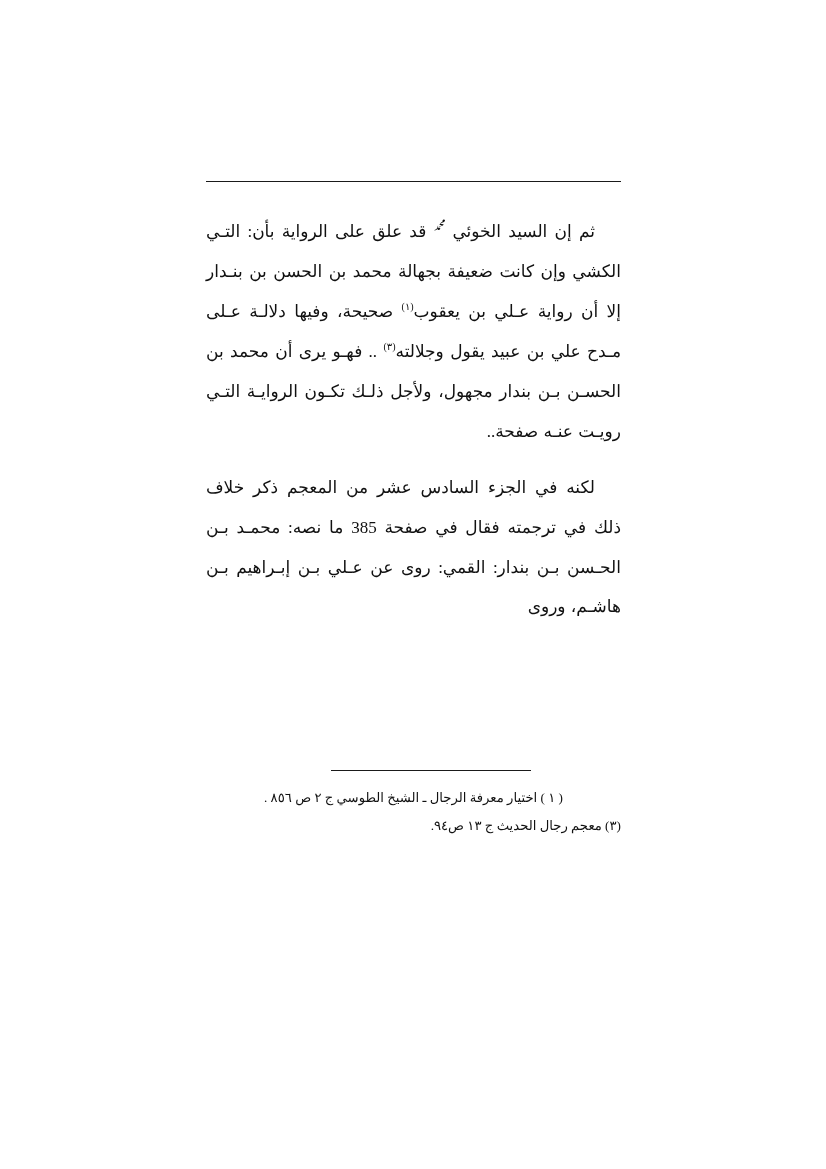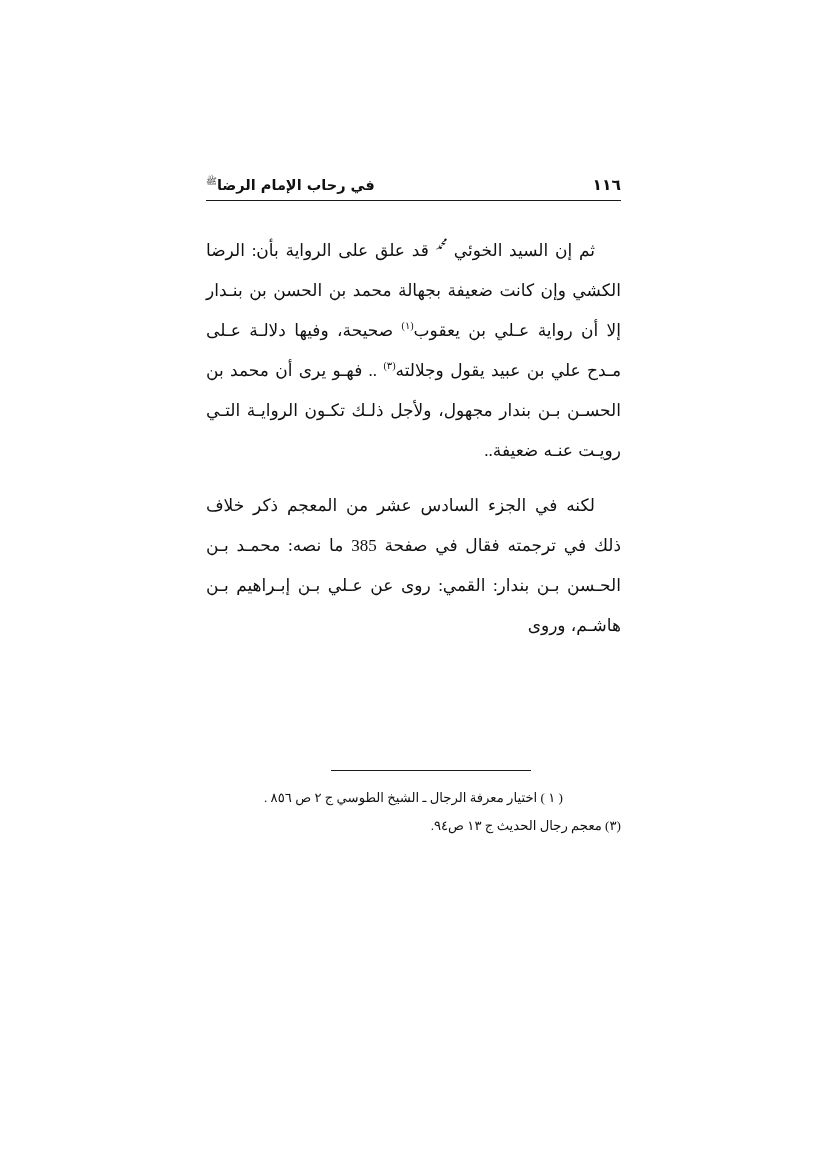--- a/index.html
+++ b/index.html
@@ -125,40 +125,36 @@
     font-size: 9px;
   }
 </style>
 </head>
 <body>
 
 <div class="page">
 
   <div class="content">
 
-    <div class="header">
-      <div class="header-title"><span>في رحاب الإمام الرضا</span><span class="honorific">ﷺ</span></div>
-      <div class="header-pagenum">١١٦</div>
-    </div>
     <div class="header-rule"></div>
 
     <div class="body-text">
 
 
       <p class="para indent">
         <span>ثم إن السيد الخوئي</span>
         <span class="hon">ﷴ</span>
-        <span>قد علق على الرواية بأن: الرضا</span>
+        <span>قد علق على الرواية بأن: التـي</span>
         <span>الكشي وإن كانت ضعيفة بجهالة محمد بن الحسن بن بنـدار إلا</span>
         <span>أن رواية عـلي بن يعقوب</span><sup class="fn">(١)</sup>
         <span>صحيحة، وفيها دلالـة عـلى مـدح</span>
         <span>علي بن عبيد يقول وجلالته</span><sup class="fn">(٣)</sup>
         <span>.. فهـو يرى أن محمد بن الحسـن بـن</span>
         <span>بندار مجهول، ولأجل ذلـك تكـون الروايـة التـي رويـت عنـه</span>
-        <span>ضعيفة..</span>
+        <span>صفحة..</span>
       </p>
 
       <p class="para indent">
         <span>لكنه في الجزء السادس عشر من المعجم ذكر خلاف ذلك</span>
         <span>في ترجمته فقال في صفحة 385 ما نصه: محمـد بـن الحـسن بـن</span>
         <span>بندار: القمي: روى عن عـلي بـن إبـراهيم بـن هاشـم، وروى</span>
       </p>
 
     </div>
   </div>

